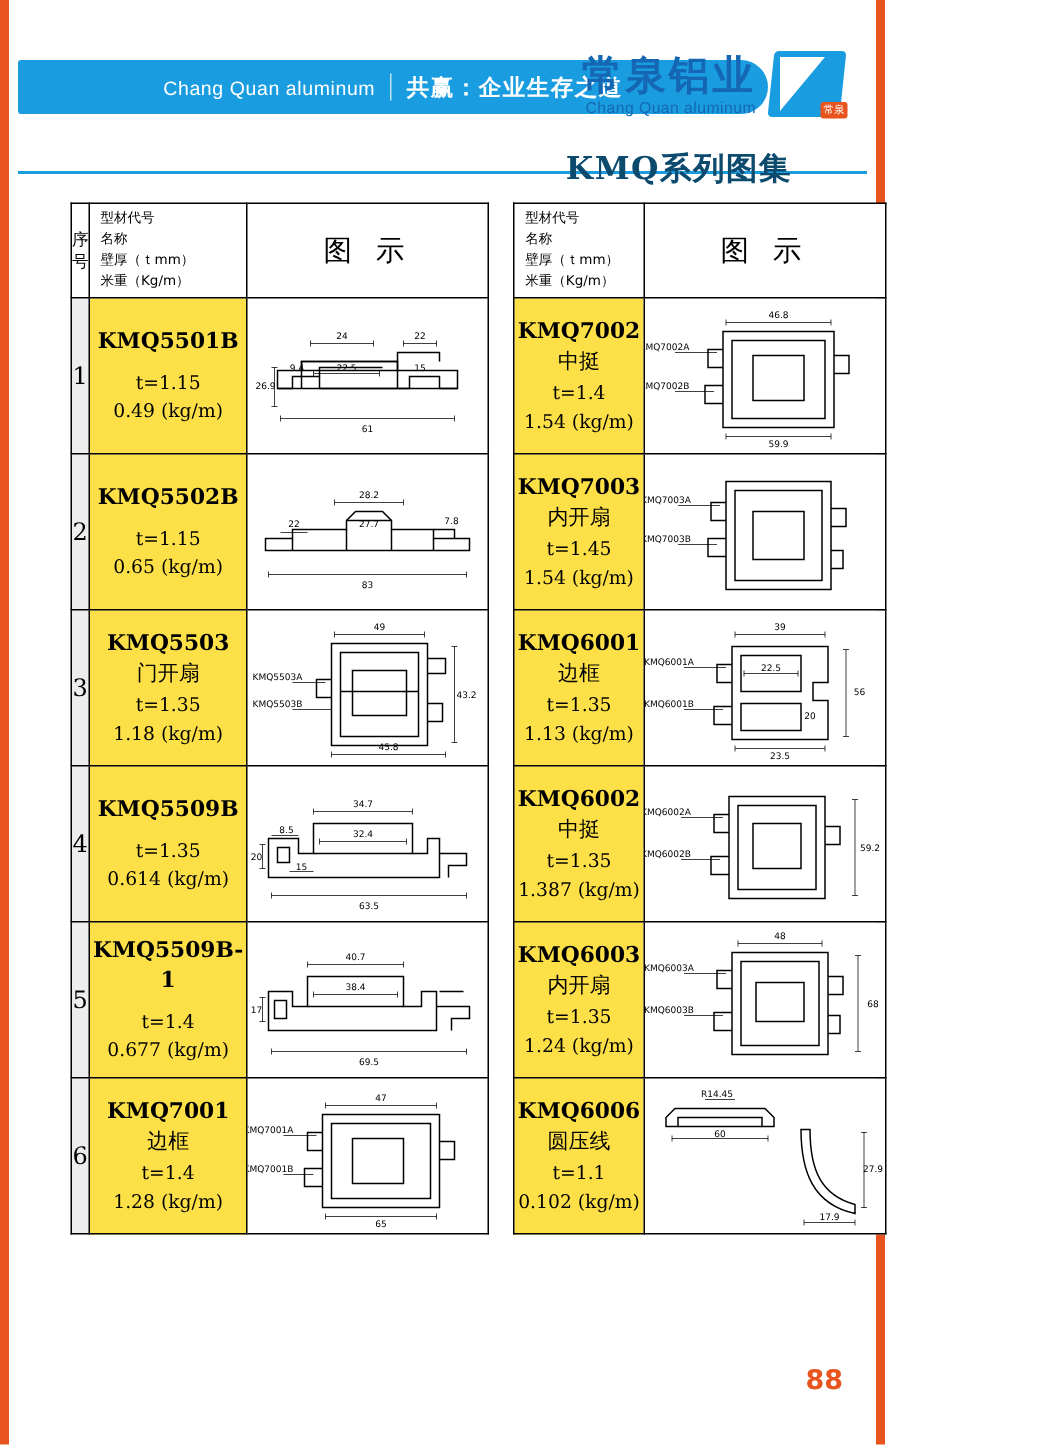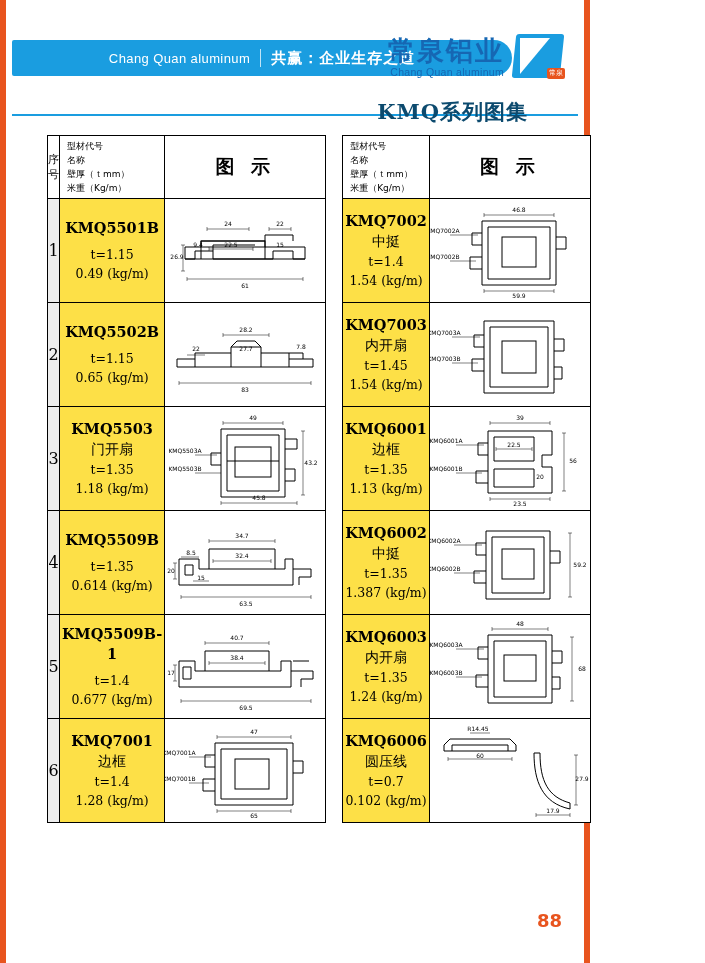--- a/index.html
+++ b/index.html
@@ -111,21 +111,21 @@
   .head-idx{
     font-family:"DejaVu Sans", sans-serif;
     font-size:11px;line-height:15px;
   }
   .head-spec{
     font-family:"DejaVu Sans", sans-serif;
     font-size:9px;line-height:14px;text-align:left;padding-left:7px;
   }
   .head-fig{
     font-family:"DejaVu Serif", serif;
-    font-size:19px;letter-spacing:5px;font-weight:bold;
+    font-size:19px;letter-spacing:5px;font-weight:normal;
   }
   tbody tr{height:104px;}
   td.idx{
     font-family:"DejaVu Serif", serif;
     font-size:16px;background:#ededed;
   }
   td.name{
     background:#fde047;
     padding:6px 2px;
   }
@@ -619,21 +619,21 @@
                 </g>
               </svg>
             </div>
           </td>
         </tr>
 
         <tr>
           <td class="name">
             <div class="code">KMQ6006</div>
             <div class="cn">圆压线</div>
-            <div class="num">t=0.7</div>
+            <div class="num">t=1.1</div>
             <div class="num">0.102 (kg/m)</div>
           </td>
           <td class="fig">
             <div class="figwrap">
               <svg width="160" height="100" viewBox="0 0 160 100">
                 <g stroke="#000" fill="none" stroke-width="1">
                   <path d="M14 24 L20 18 L80 18 L86 24 L86 30 L78 30 L78 24 L22 24 L22 30 L14 30 Z"></path>
                   <path d="M22 30 L78 30"></path>
                   <path d="M110 32 C110 60 118 76 140 82 L140 88 C112 82 104 60 104 32 Z"></path>
                 </g>

